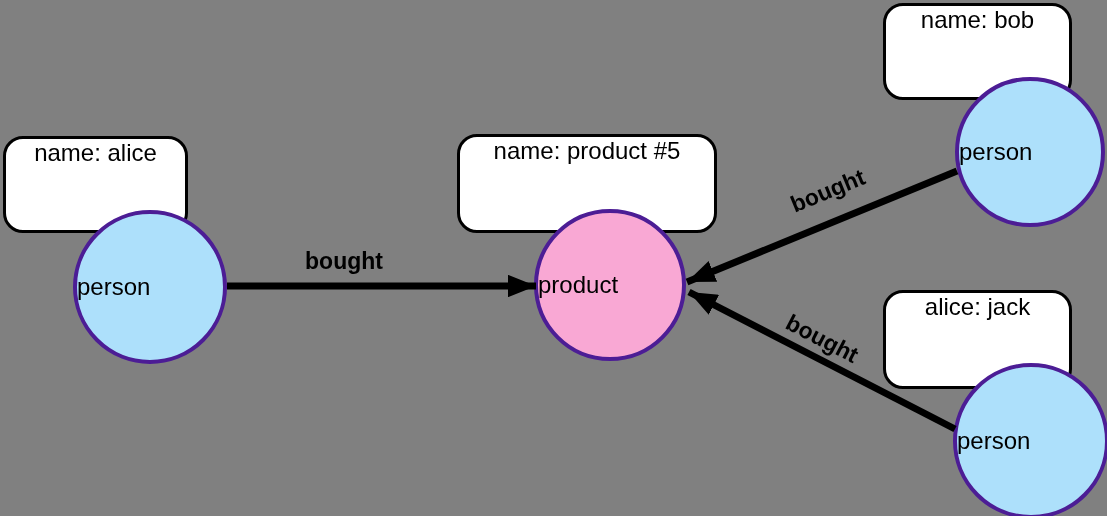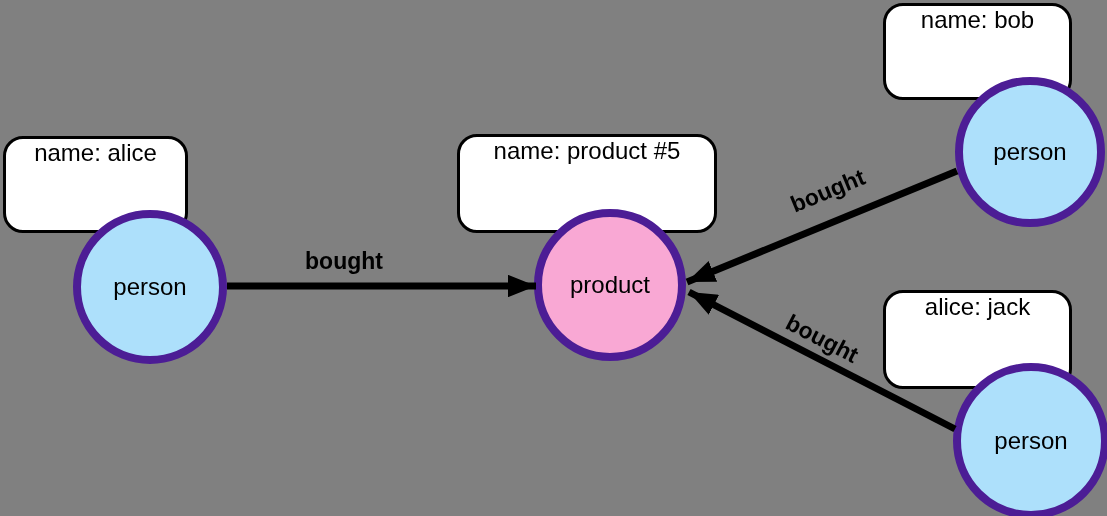--- a/index.html
+++ b/index.html
@@ -23,25 +23,25 @@
     z-index: 1;
   }
   .prop-box span {
     font-size: 24px;
     color: #000000;
     white-space: nowrap;
   }
   .node {
     position: absolute;
     box-sizing: border-box;
-    border: 8px solid #4c1d95;
+    border: 4px solid #4c1d95;
     border-radius: 50%;
     display: flex;
     align-items: center;
-    justify-content: center;
+    justify-content: flex-start;
     z-index: 2;
   }
   .node span {
     font-size: 24px;
     color: #000000;
     white-space: nowrap;
   }
   .node.person  { background: #ade0fb; }
   .node.product { background: #f9a8d4; }
   .edges-layer {

